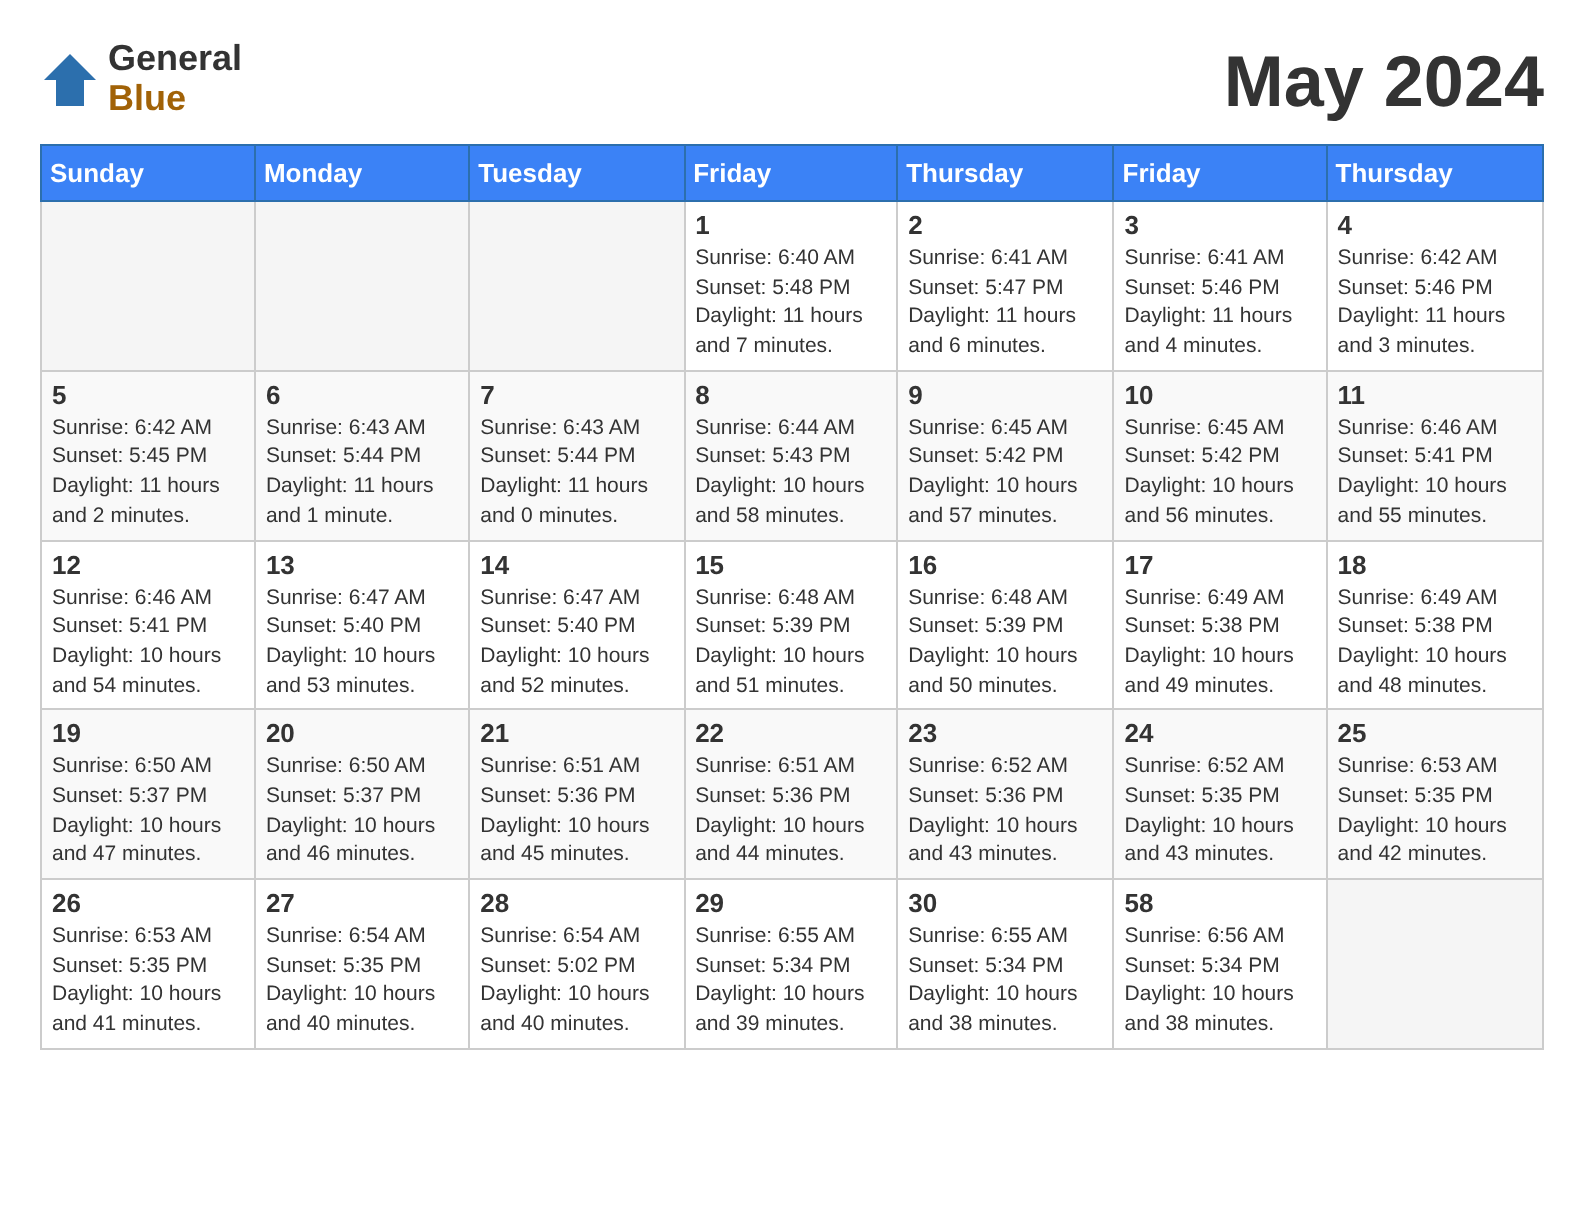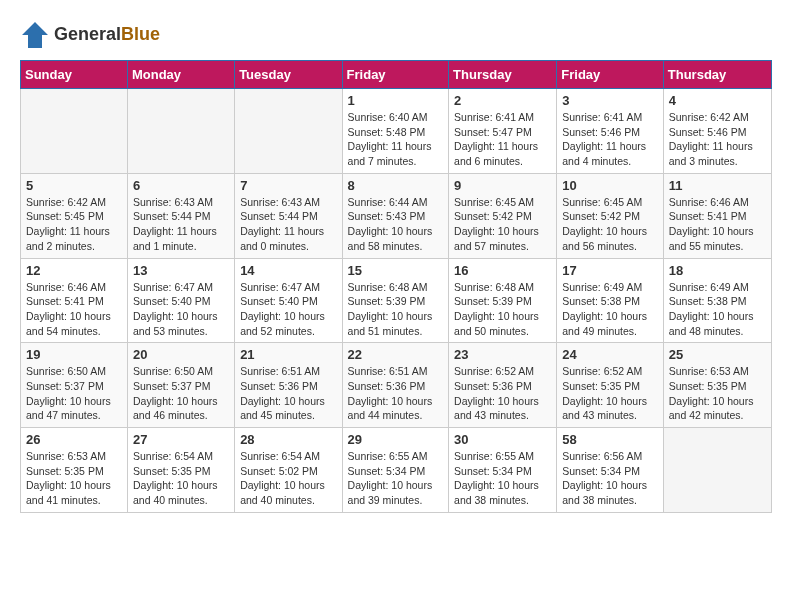--- a/index.html
+++ b/index.html
@@ -15,21 +15,21 @@
       justify-content: space-between;
       align-items: flex-start;
       margin-bottom: 10px;
     }
     .logo {
       display: flex;
       align-items: center;
     }
     .logo-text {
       display: flex;
-      flex-direction: row;
+      flex-direction: column;
       line-height: 1.1;
     }
     .logo-general {
       font-size: 18px;
       font-weight: bold;
       color: #333;
     }
     .logo-blue {
       font-size: 18px;
       font-weight: bold;
@@ -52,21 +52,21 @@
       font-size: 15px;
       color: #333;
       font-weight: bold;
     }
     table {
       width: 100%;
       border-collapse: collapse;
       font-size: 11px;
     }
     thead tr th {
-      background-color: #be185d;
+      background-color: #3b82f6;
       color: #fff;
       padding: 6px 4px;
       text-align: left;
       font-size: 13px;
       font-weight: bold;
       border: 1px solid #2c6fad;
     }
     tbody tr td {
       border: 1px solid #ccc;
       padding: 4px 5px;
@@ -101,20 +101,21 @@
   <div class="logo">
     <svg class="logo-icon" viewBox="0 0 30 30">
       <polygon points="15,2 28,15 22,15 22,28 8,28 8,15 2,15" fill="#2c6fad"></polygon>
     </svg>
     <div class="logo-text">
       <span class="logo-general">General</span>
       <span class="logo-blue">Blue</span>
     </div>
   </div>
   <div class="title-area">
+    <div class="month-title">May 2024</div>
   </div>
 </div>
 
 <table>
   <thead>
     <tr>
     <th>Sunday</th>
         <th>Monday</th>
         <th>Tuesday</th>
         <th>Friday</th>

